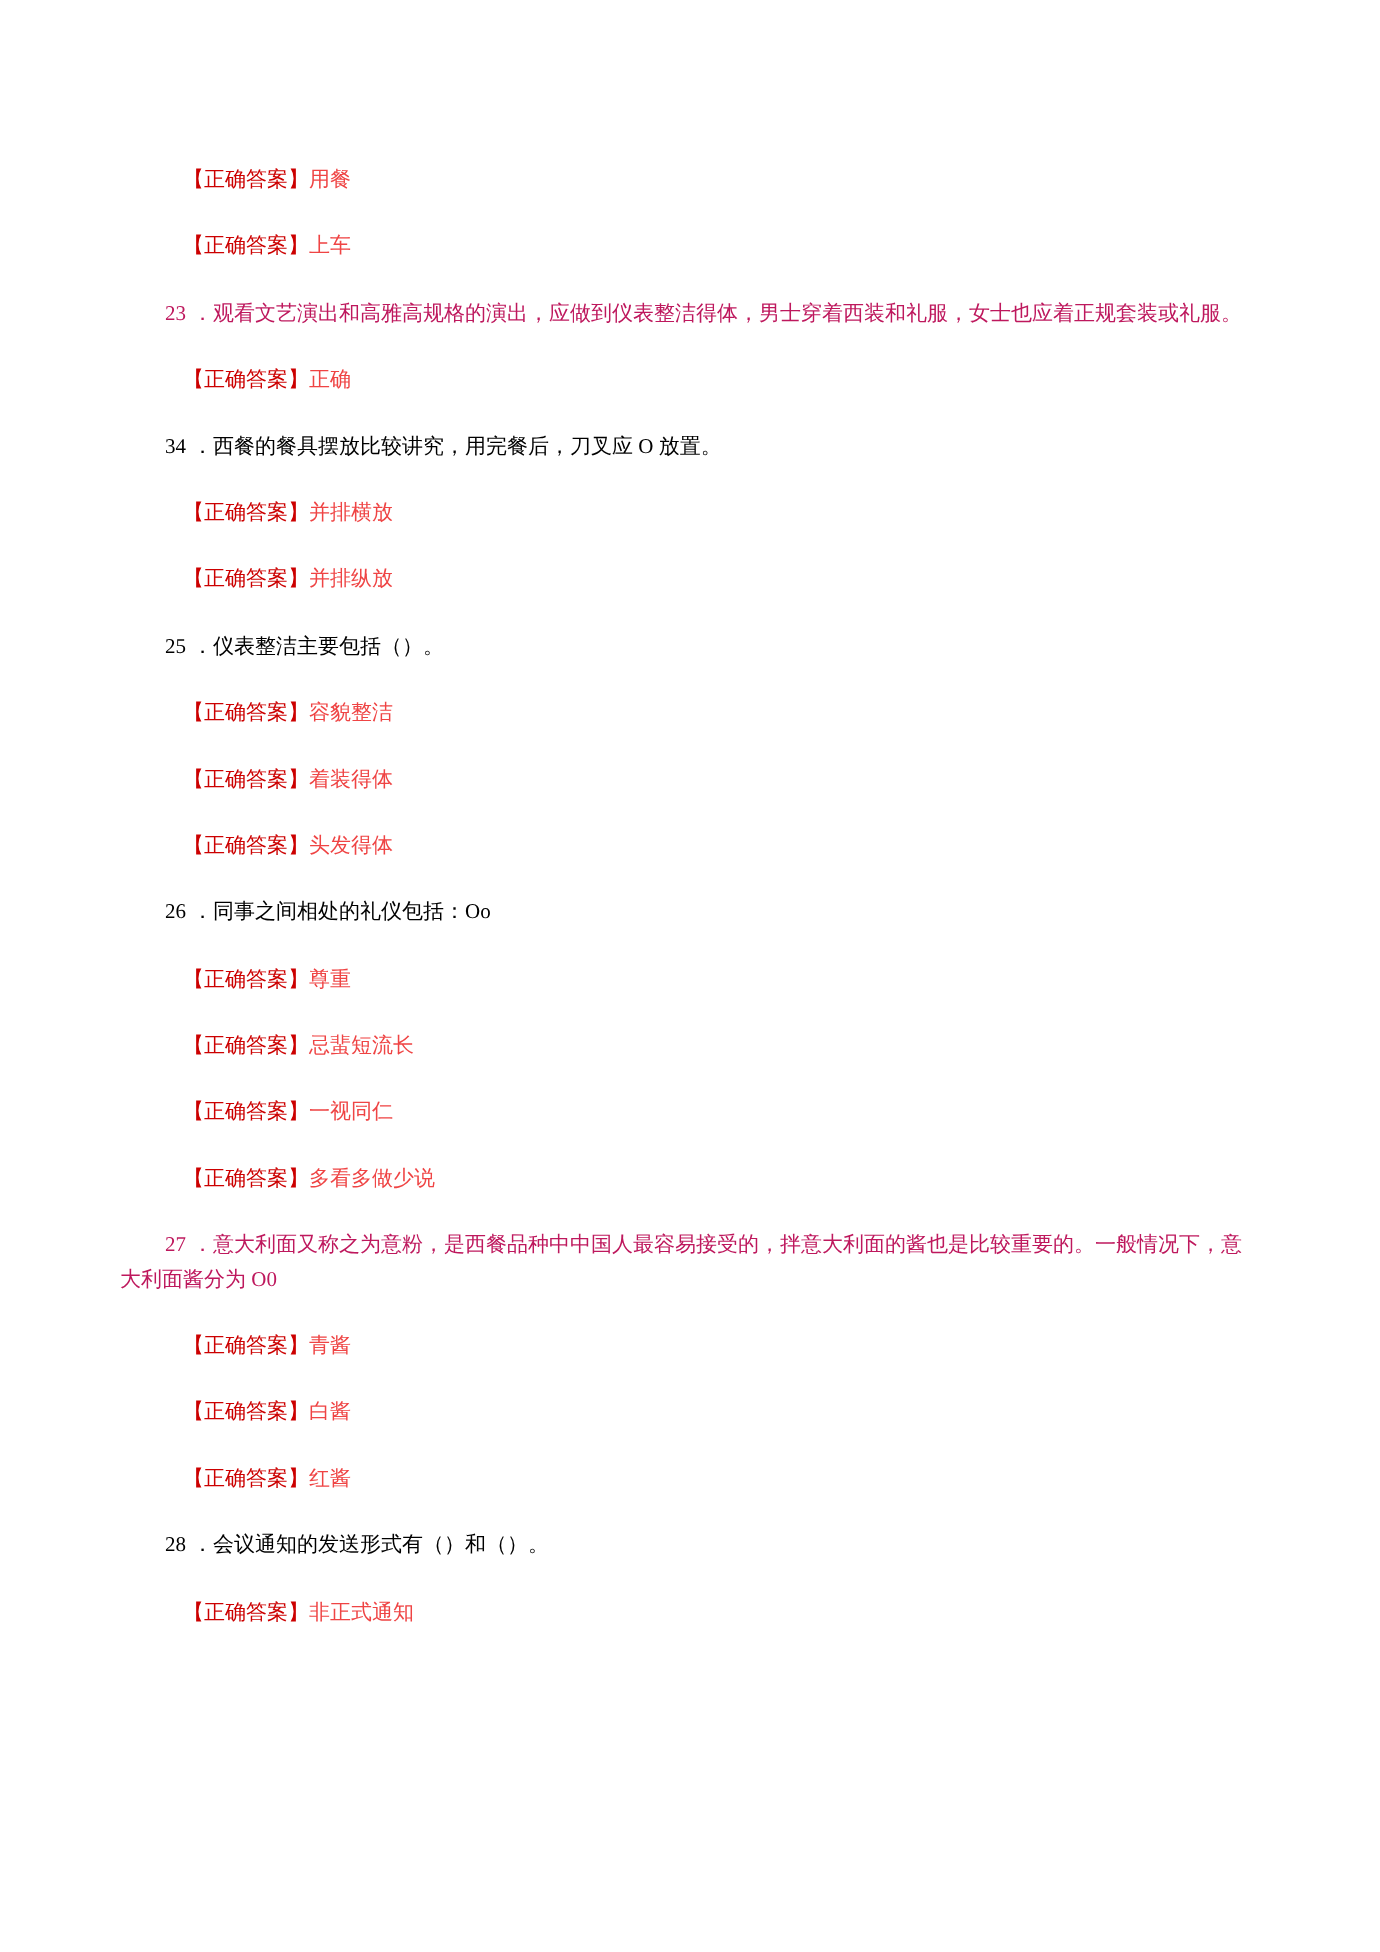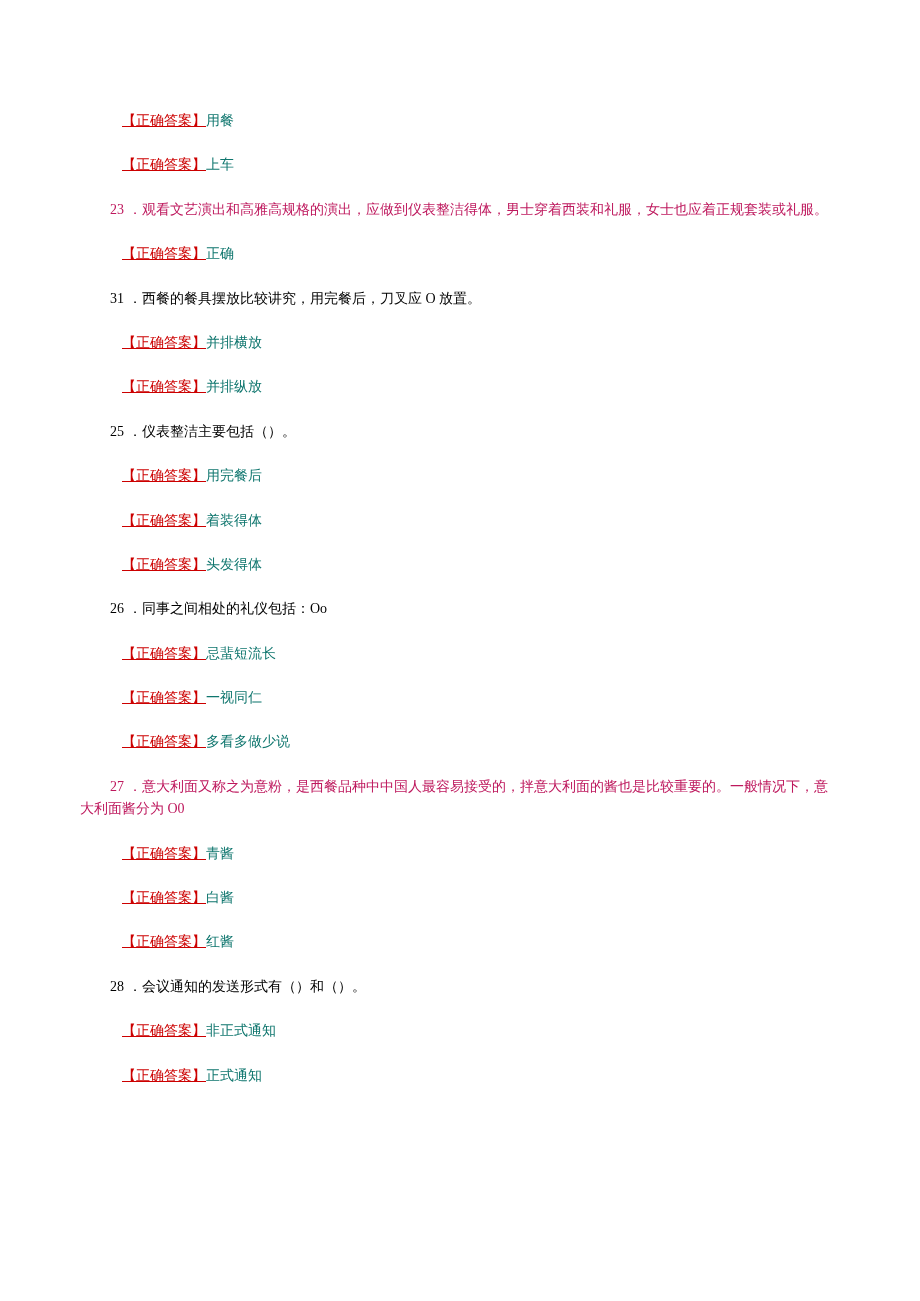--- a/index.html
+++ b/index.html
@@ -16,24 +16,23 @@
       line-height: 1.6;
       color: #000000;
       padding: 110px 80px 60px 80px;
     }
     .answer-line {
       margin-bottom: 22px;
       padding-left: 42px;
     }
     .answer-label {
       color: #cc0000;
-      text-decoration: underline;
     }
     .answer-text {
-      color: #0f766e;
+      color: #ef4444;
     }
     .question-line {
       margin-bottom: 22px;
       padding-left: 30px;
       color: #000000;
     }
     .question-wrapped {
       margin-bottom: 22px;
       color: #be185d;
       text-indent: 30px;
@@ -57,51 +56,54 @@
 
   <div class="question-wrapped">
     <span class="q-num">23</span><span>．观看文艺演出和高雅高规格的演出，应做到仪表整洁得体，男士穿着西装和礼服，女士也应着正规套装或礼服。</span>
   </div>
 
   <div class="answer-line">
     <span class="answer-label">【正确答案】</span><span class="answer-text">正确</span>
   </div>
 
   <div class="question-line">
-    <span class="q-num">31</span><span>．西餐的餐具摆放比较讲究，用完餐后，刀叉应 O 放置。</span>
+    <span class="q-num">34</span><span>．西餐的餐具摆放比较讲究，用完餐后，刀叉应 O 放置。</span>
   </div>
 
   <div class="answer-line">
     <span class="answer-label">【正确答案】</span><span class="answer-text">并排横放</span>
   </div>
 
   <div class="answer-line">
     <span class="answer-label">【正确答案】</span><span class="answer-text">并排纵放</span>
   </div>
 
   <div class="question-line">
     <span class="q-num">25</span><span>．仪表整洁主要包括（）。</span>
   </div>
 
   <div class="answer-line">
-    <span class="answer-label">【正确答案】</span><span class="answer-text">用完餐后</span>
+    <span class="answer-label">【正确答案】</span><span class="answer-text">容貌整洁</span>
   </div>
 
   <div class="answer-line">
     <span class="answer-label">【正确答案】</span><span class="answer-text">着装得体</span>
   </div>
 
   <div class="answer-line">
     <span class="answer-label">【正确答案】</span><span class="answer-text">头发得体</span>
   </div>
 
   <div class="question-line">
     <span class="q-num">26</span><span>．同事之间相处的礼仪包括：Oo</span>
   </div>
 
+  <div class="answer-line">
+    <span class="answer-label">【正确答案】</span><span class="answer-text">尊重</span>
+  </div>
 
   <div class="answer-line">
     <span class="answer-label">【正确答案】</span><span class="answer-text">忌蜚短流长</span>
   </div>
 
   <div class="answer-line">
     <span class="answer-label">【正确答案】</span><span class="answer-text">一视同仁</span>
   </div>
 
   <div class="answer-line">
@@ -126,17 +128,14 @@
 
 
   <div class="question-line">
     <span class="q-num">28</span><span>．会议通知的发送形式有（）和（）。</span>
   </div>
 
   <div class="answer-line">
     <span class="answer-label">【正确答案】</span><span class="answer-text">非正式通知</span>
   </div>
 
-  <div class="answer-line">
-    <span class="answer-label">【正确答案】</span><span class="answer-text">正式通知</span>
-  </div>
 
 </div>
 
 </body></html>

